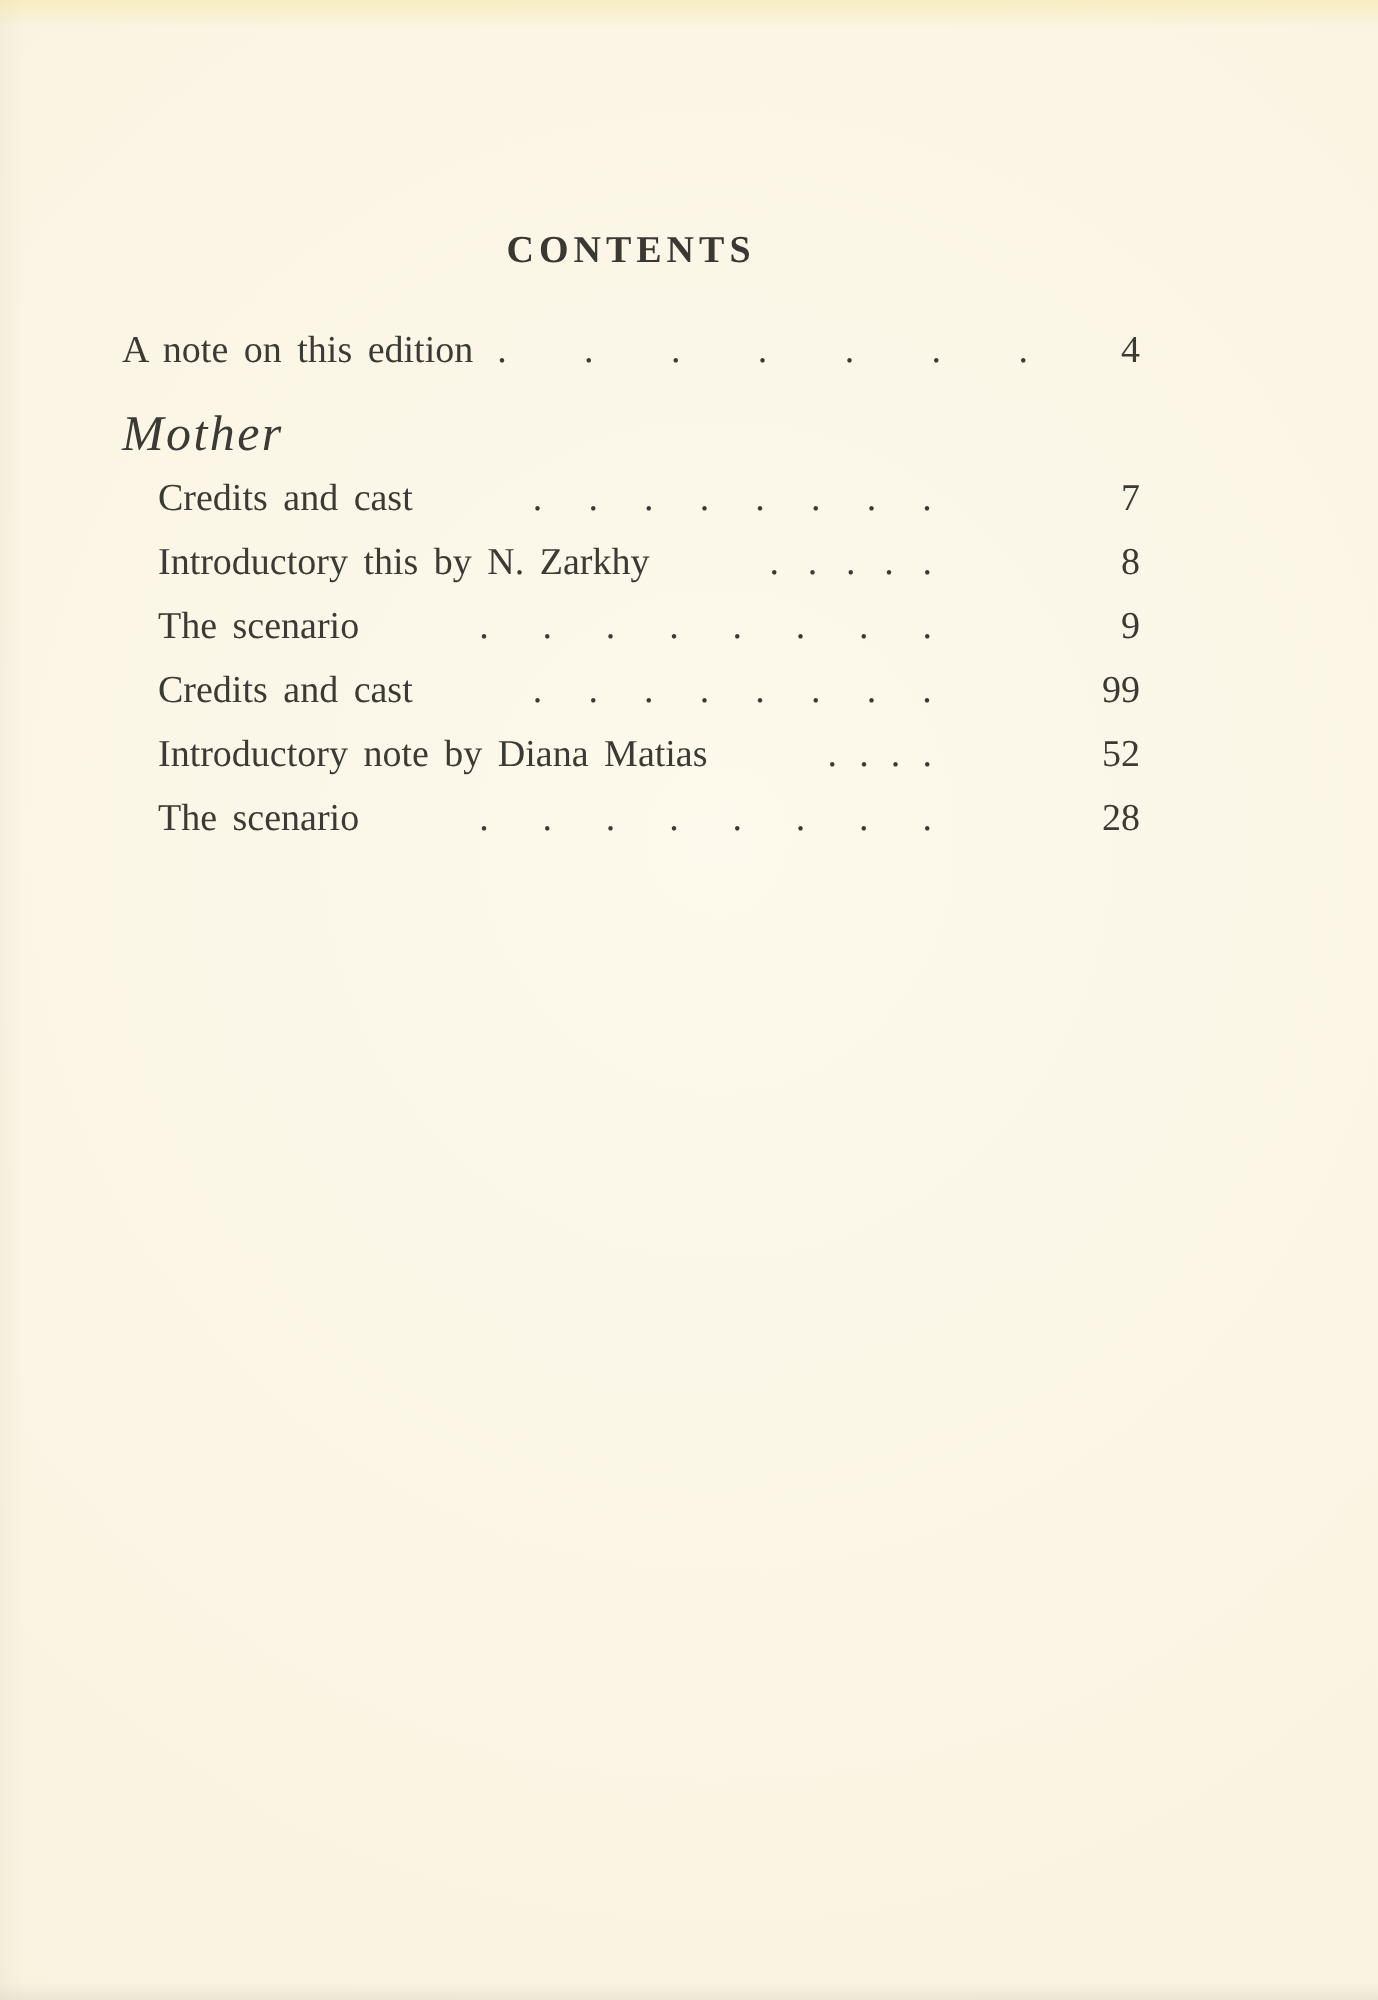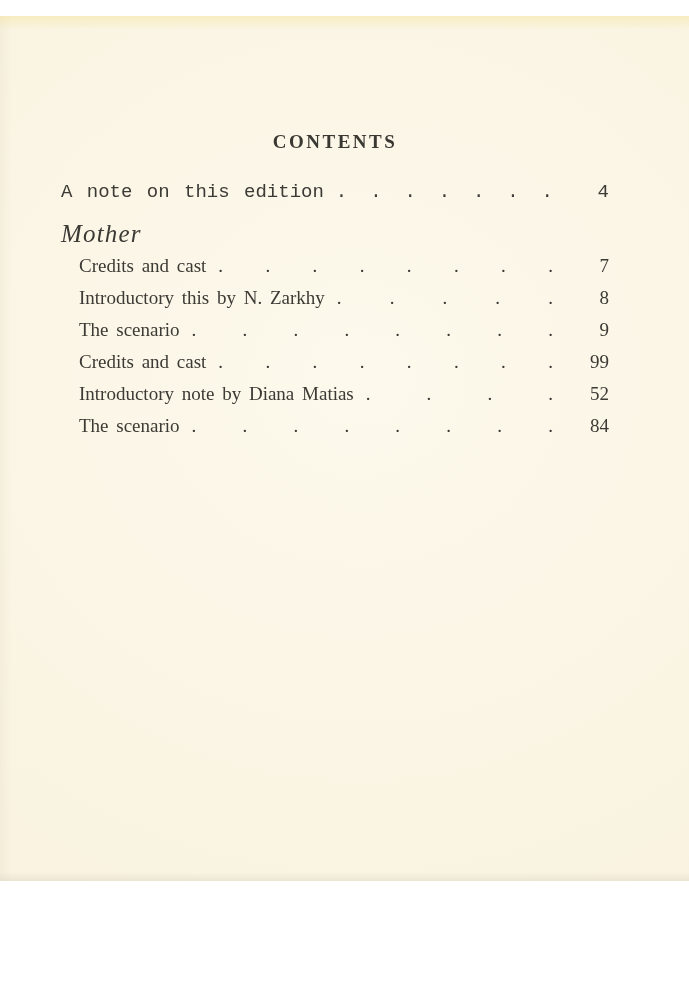--- a/index.html
+++ b/index.html
@@ -5,60 +5,60 @@
   html, body {
     margin: 0;
     padding: 0;
     width: 689px;
     height: 1000px;
     overflow: hidden;
   }
   .page {
     position: relative;
     width: 689px;
-    height: 865px;
+    height: 1000px;
     box-sizing: border-box;
-    padding: 114px 80px 0 61px;
+    padding: 114px 119px 0 61px;
     font-family: "Liberation Serif", "DejaVu Serif", serif;
     color: #3c3a35;
     background:
       linear-gradient(180deg, rgba(246,229,160,0.50) 0px, rgba(246,229,160,0) 14px),
       linear-gradient(0deg, rgba(203,198,183,0.30) 0px, rgba(203,198,183,0) 9px),
       linear-gradient(90deg, rgba(216,208,186,0.18) 0px, rgba(216,208,186,0) 12px),
       radial-gradient(130% 95% at 52% 42%, rgba(255,252,242,0.55) 0%, rgba(244,235,210,0.40) 90%),
       #faf5e4;
-    margin-top: 16px;
   }
   .title {
     margin: 0;
     font-size: 19px;
     line-height: 24px;
     font-weight: bold;
     letter-spacing: 2.5px;
     text-align: center;
     color: #3a3833;
   }
   .row {
     display: flex;
     align-items: baseline;
     font-size: 19px;
     line-height: 24px;
     word-spacing: 3px;
   }
-  .row-front { margin-top: 26px; font-family: Liberation Mono, monospace; }
+  .row-front { margin-top: 26px; }
   .heading {
     margin-top: 18px;
     font-size: 25px;
     line-height: 24px;
     font-style: italic;
     letter-spacing: 1.2px;
   }
   .item {
     margin-top: 8px;
     padding-left: 18px;
+    gap: 48px;
   }
   .label { white-space: nowrap; }
   .leader {
     flex: 1;
     display: flex;
     justify-content: space-between;
     align-items: baseline;
     margin: 0 26px 0 12px;
     overflow: hidden;
   }
@@ -173,17 +173,17 @@
       <span class="leader">
           <span class="dot">.</span>
           <span class="dot">.</span>
           <span class="dot">.</span>
           <span class="dot">.</span>
           <span class="dot">.</span>
           <span class="dot">.</span>
           <span class="dot">.</span>
           <span class="dot">.</span>
         </span>
-      <span class="page-num">84</span>
+      <span class="page-num">28</span>
     </div>
   </div>
 
 </div>
 
 </body></html>

